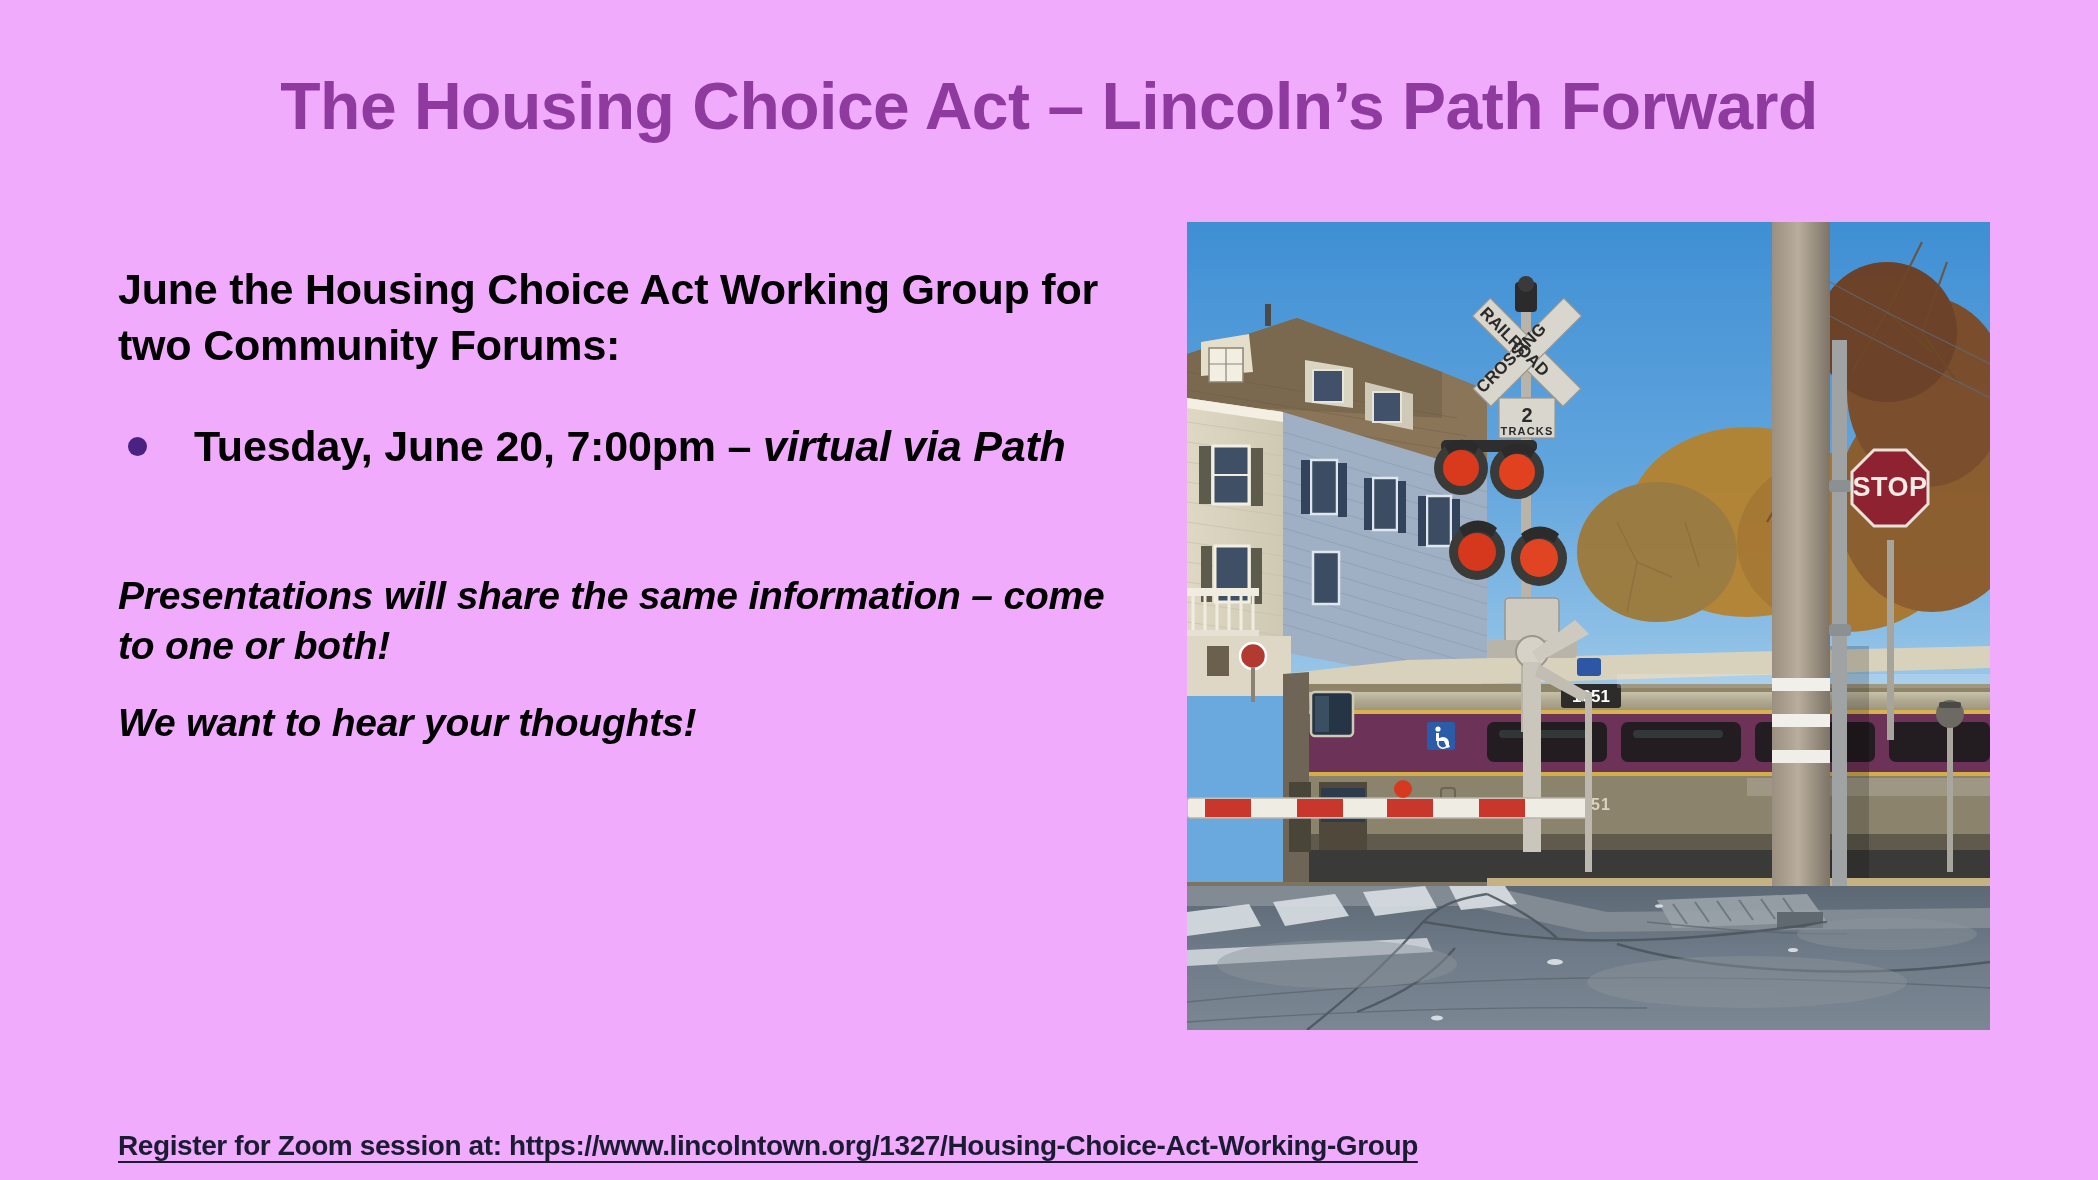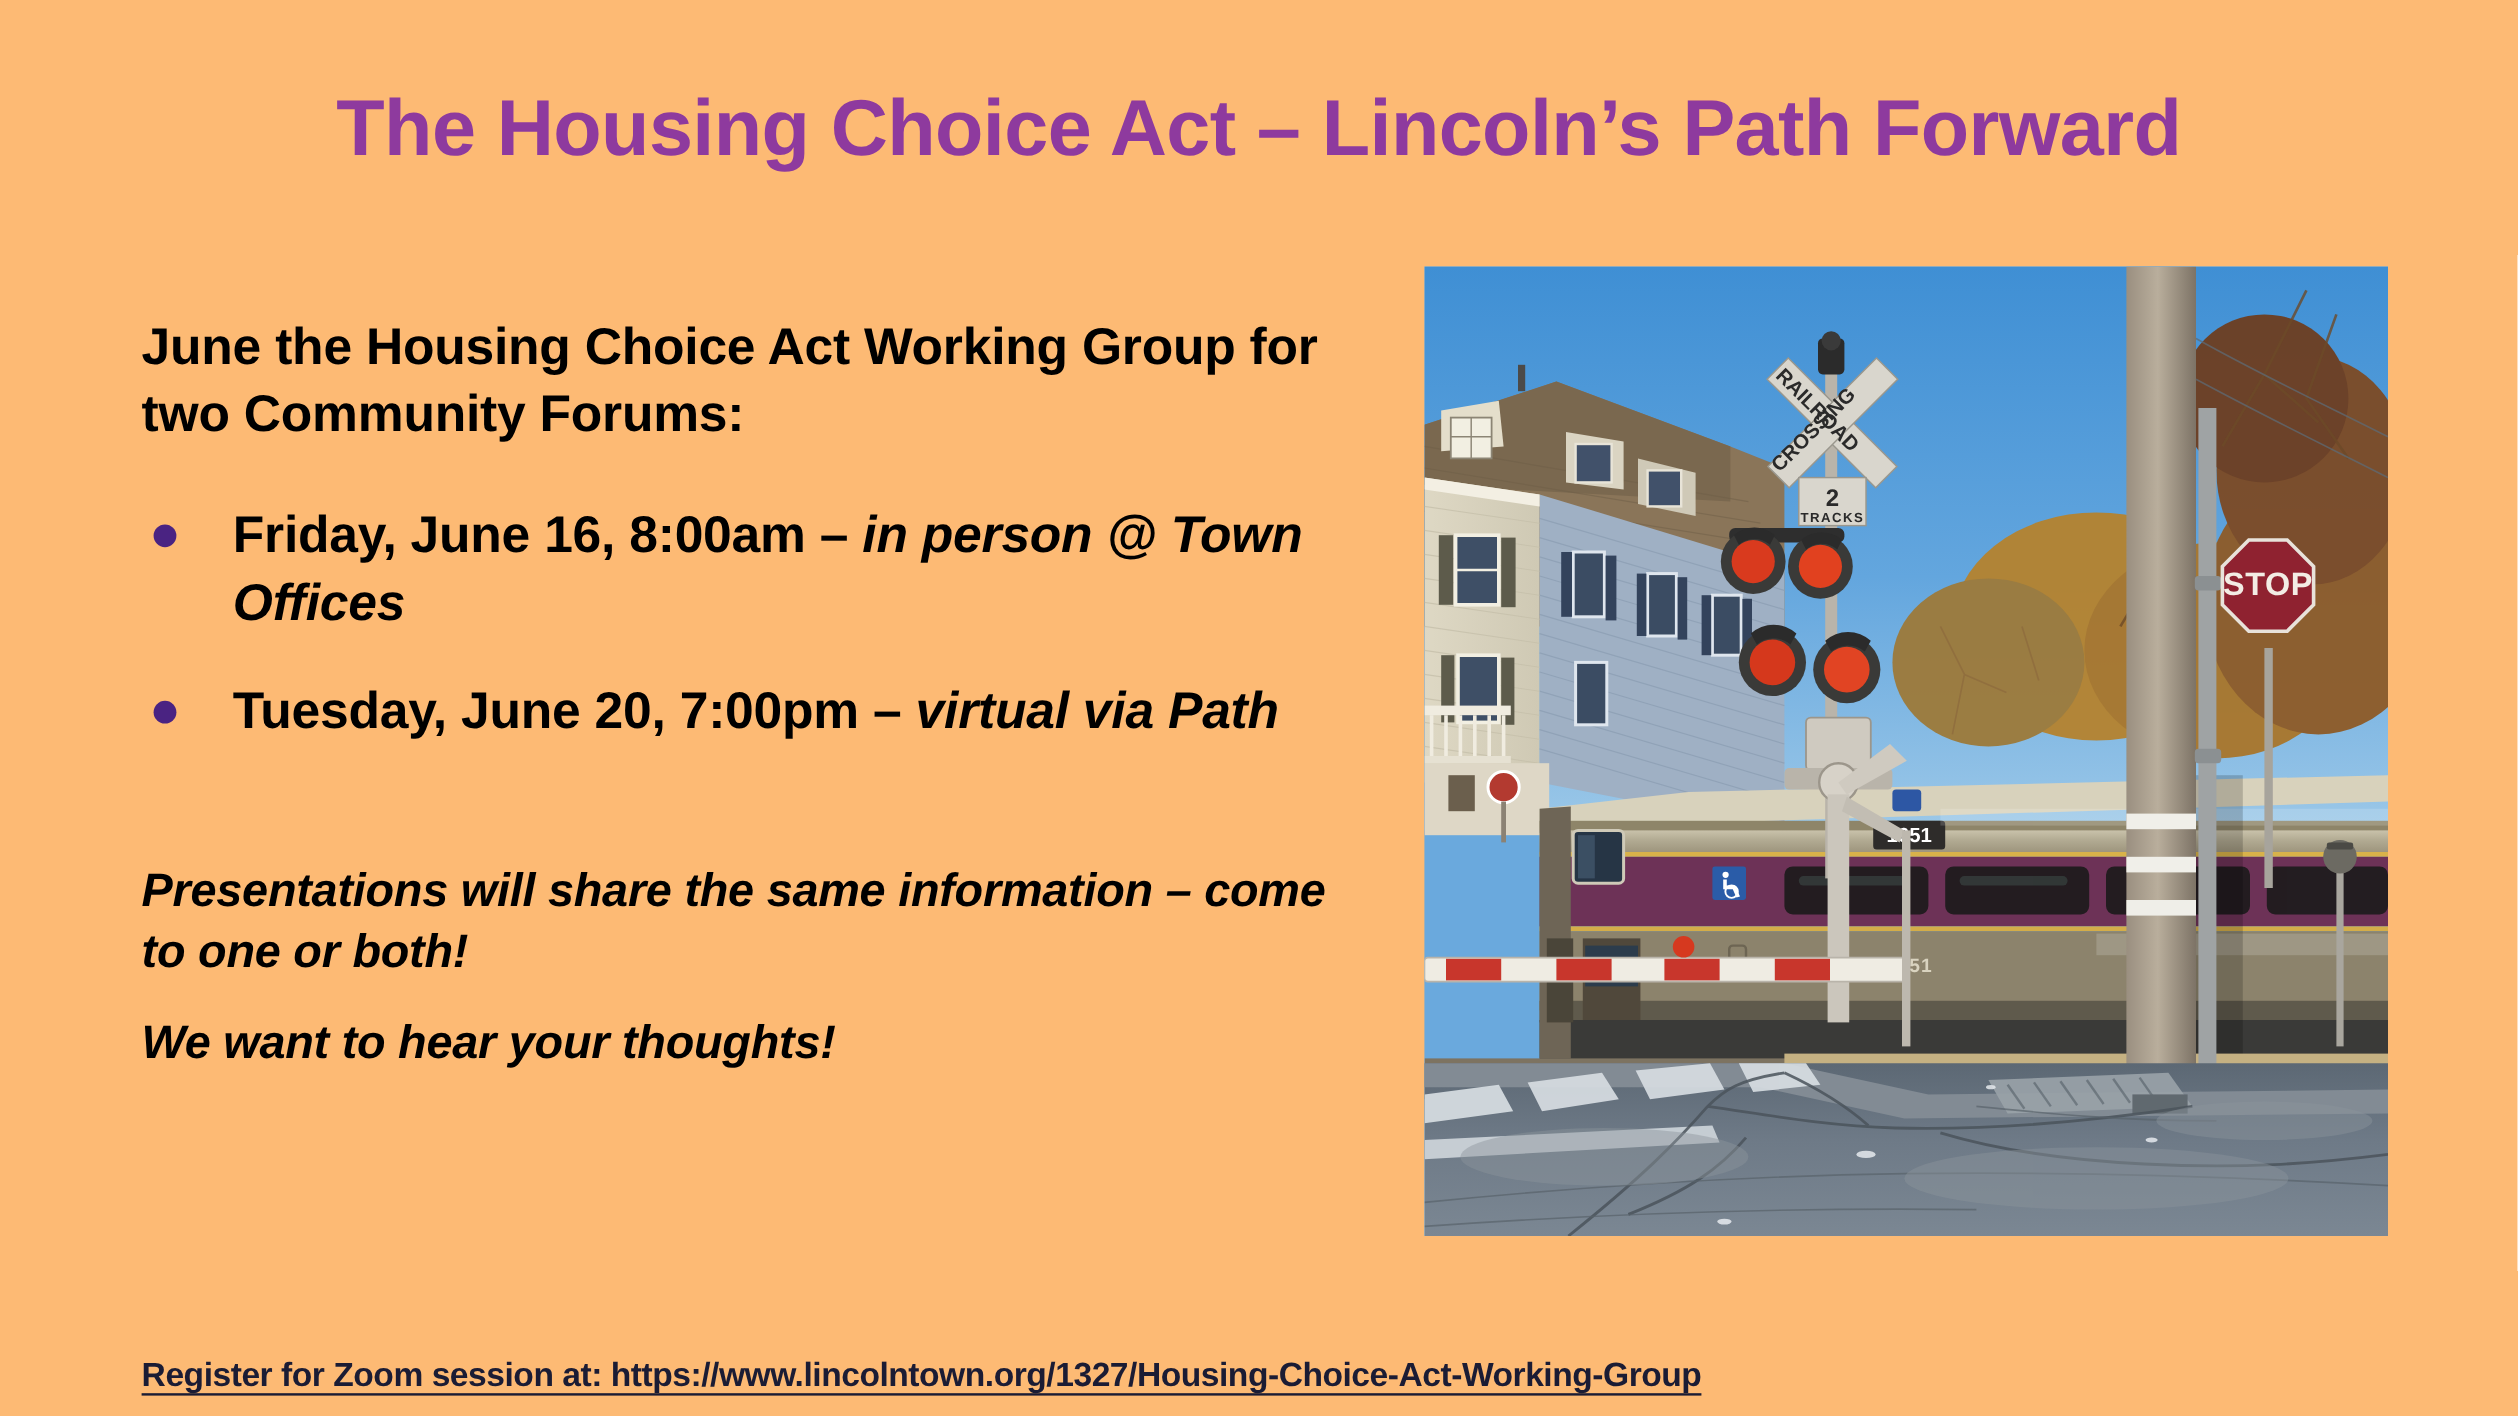--- a/index.html
+++ b/index.html
@@ -11,21 +11,21 @@
     width: 2098px;
     height: 1180px;
     font-family: "Liberation Sans", sans-serif;
     position: relative;
     overflow: hidden;
   }
 
   .slide {
     position: absolute;
     inset: 0;
-    background: #fdba74;
+    background: #f0abfc;
   }
 
   
   #slide-title {
     position: absolute;
     left: 0;
     top: 72px;
     width: 2098px;
     text-align: center;
     color: #8e3a9e;
@@ -133,23 +133,20 @@
 <div class="slide">
 
   <div id="slide-title">The Housing Choice Act – Lincoln’s Path Forward</div>
 
   <div class="left-col">
 
     <p id="intro-text">June the Housing Choice Act Working Group for two Community Forums:</p>
 
     <ul class="bullet-list">
 
-      <li class="bullet-item">
-        <span class="bullet-dot"></span><span>Friday, June 16, 8:00am – </span><em>in person @ Town Offices</em>
-      </li>
 
       <li class="bullet-item">
         <span class="bullet-dot"></span><span>Tuesday, June 20, 7:00pm – </span><em>virtual via Path</em>
       </li>
 
     </ul>
 
     <div class="note-block">
       <p class="note-line">Presentations will share the same information – come to one or both!</p>
       <p class="note-line">We want to hear your thoughts!</p>

